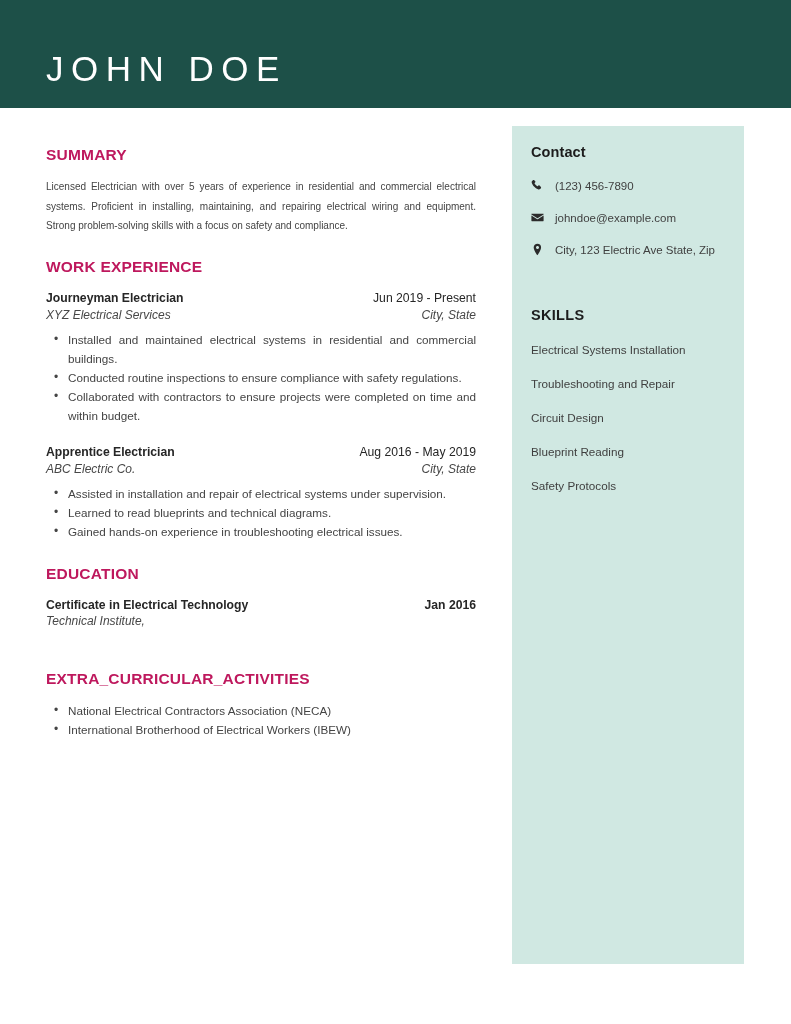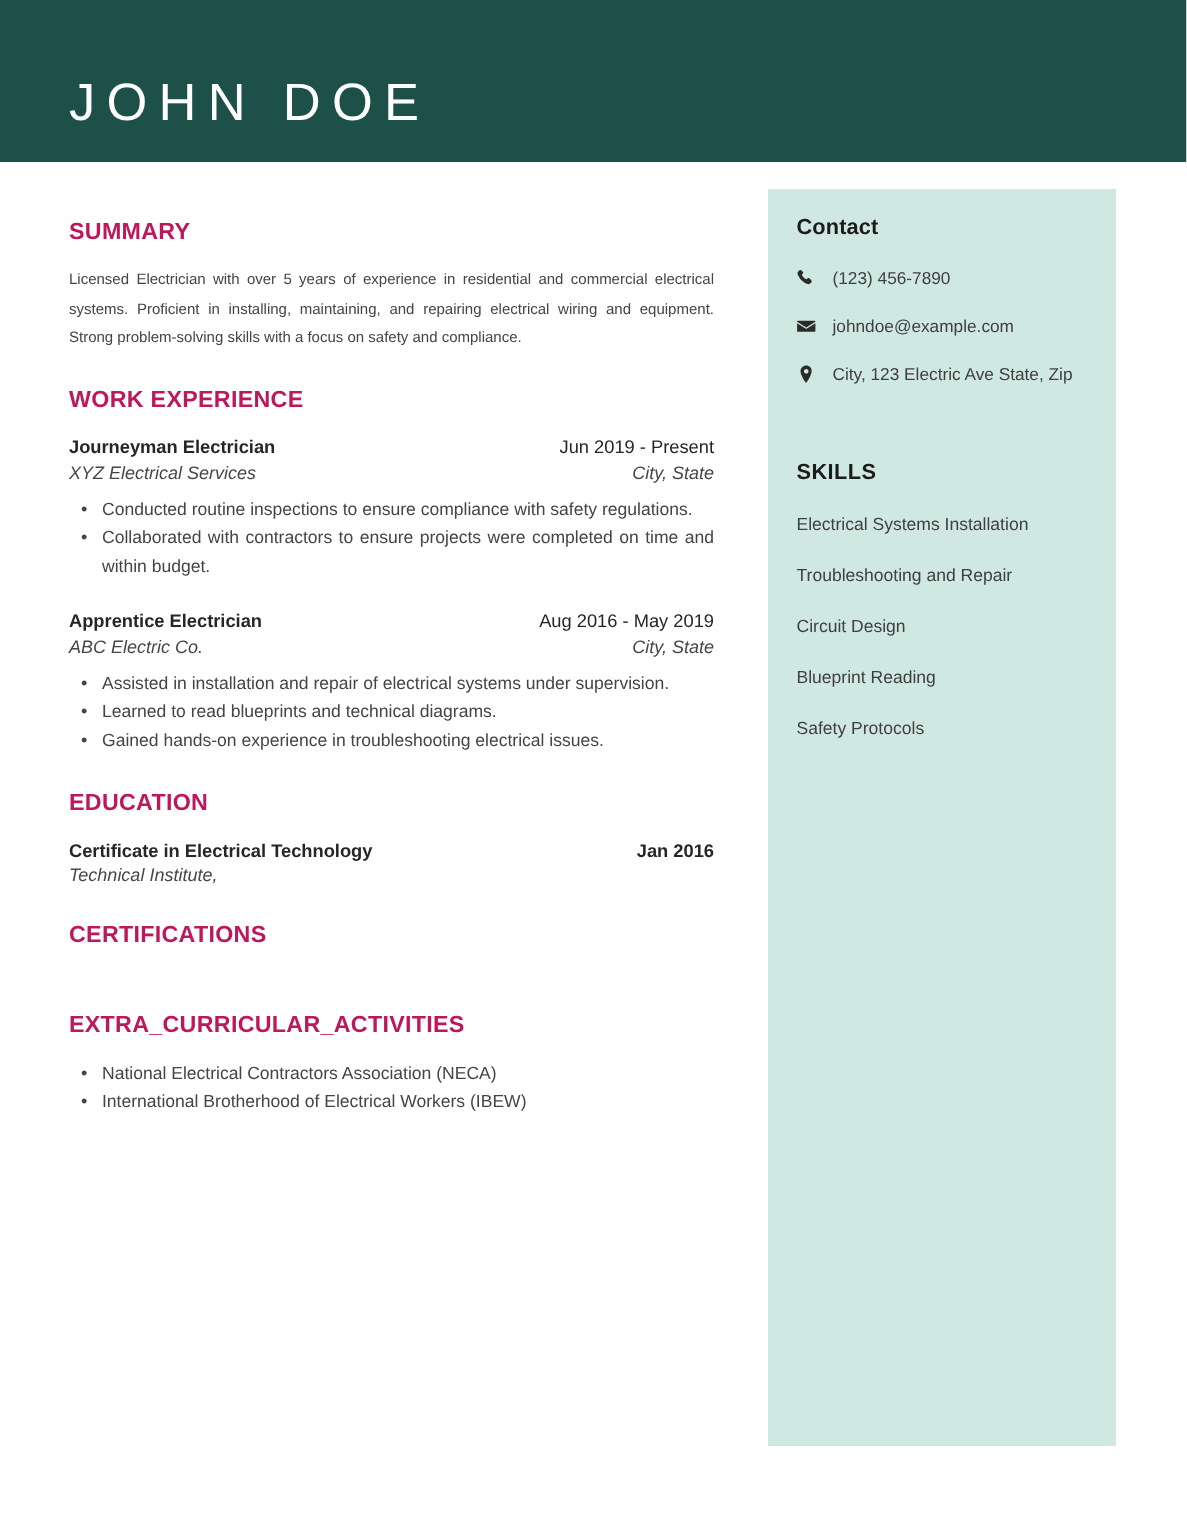--- a/index.html
+++ b/index.html
@@ -241,20 +241,21 @@
   <div class="job">
     <div class="job-row">
       <span class="job-title">Journeyman Electrician</span>
       <span class="job-date">Jun 2019 - Present</span>
     </div>
     <div class="job-row">
       <span class="job-company">XYZ Electrical Services</span>
       <span class="job-location">City, State</span>
     </div>
     <ul class="bullets justify">
+      <li>Installed and maintained electrical systems in residential and commercial buildings.</li>
       <li>Conducted routine inspections to ensure compliance with safety regulations.</li>
       <li>Collaborated with contractors to ensure projects were completed on time and within budget.</li>
     </ul>
   </div>
 
   <div class="job">
     <div class="job-row">
       <span class="job-title">Apprentice Electrician</span>
       <span class="job-date">Aug 2016 - May 2019</span>
     </div>
@@ -271,21 +272,20 @@
 
   <h2 class="sec-title sec-edu-title">EDUCATION</h2>
   <div class="edu">
     <div class="edu-row">
       <span class="edu-degree">Certificate in Electrical Technology</span>
       <span class="edu-date">Jan 2016</span>
     </div>
     <div class="edu-school">Technical Institute,</div>
   </div>
 
-  <h2 class="sec-title sec-cert-title">CERTIFICATIONS</h2>
 
   <h2 class="sec-title sec-extra-title">EXTRA_CURRICULAR_ACTIVITIES</h2>
   <ul class="plain-bullets">
     <li>National Electrical Contractors Association (NECA)</li>
     <li>International Brotherhood of Electrical Workers (IBEW)</li>
   </ul>
 
 </div>
 
 <div class="sidebar">

